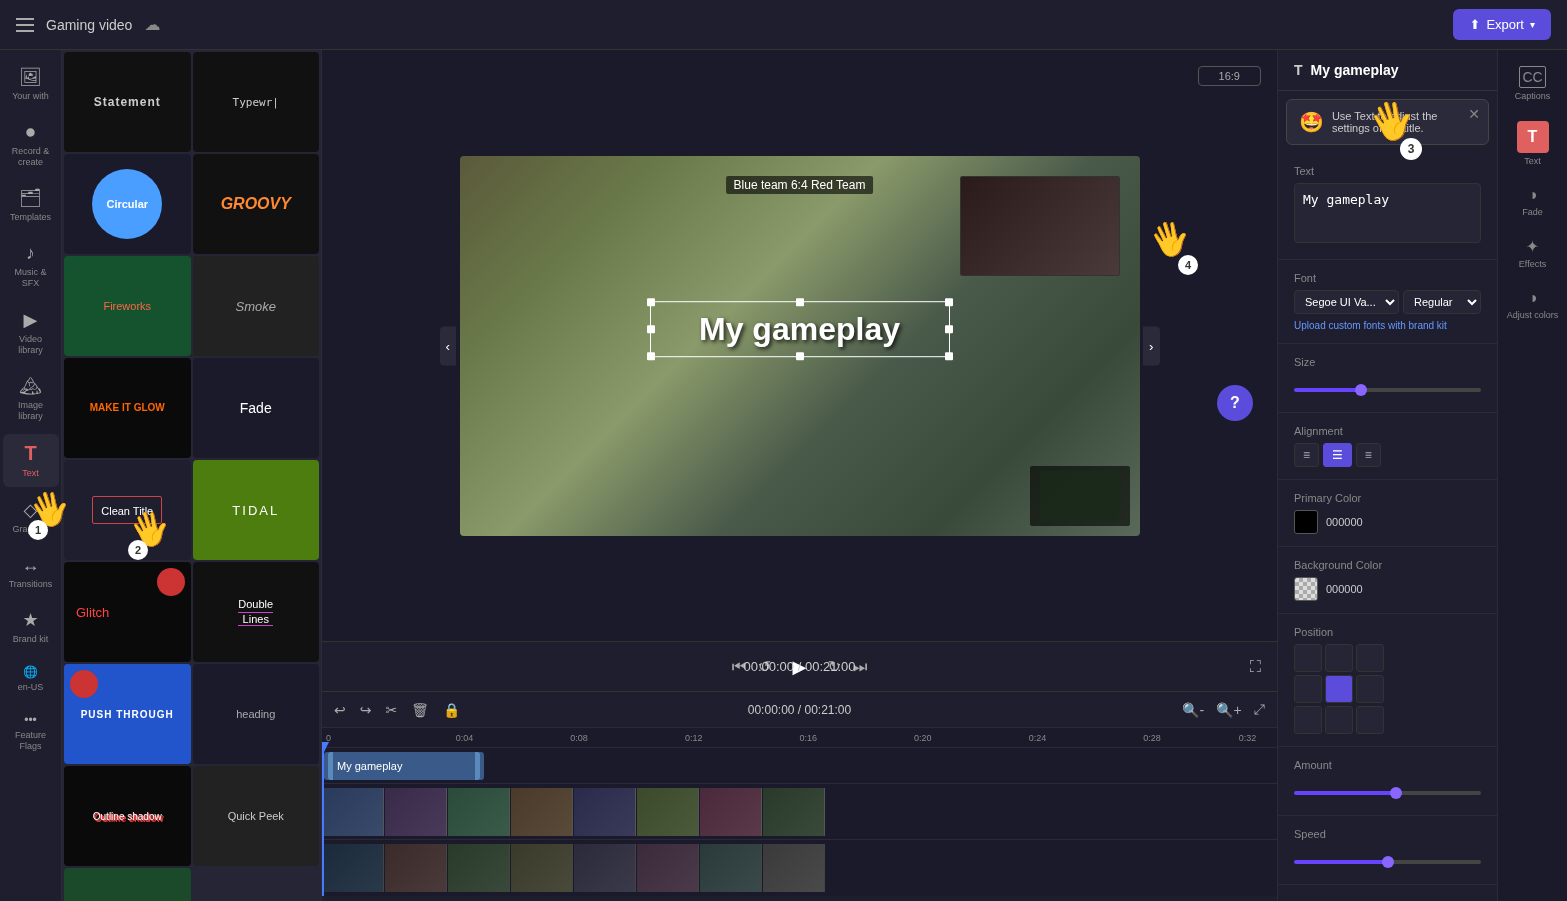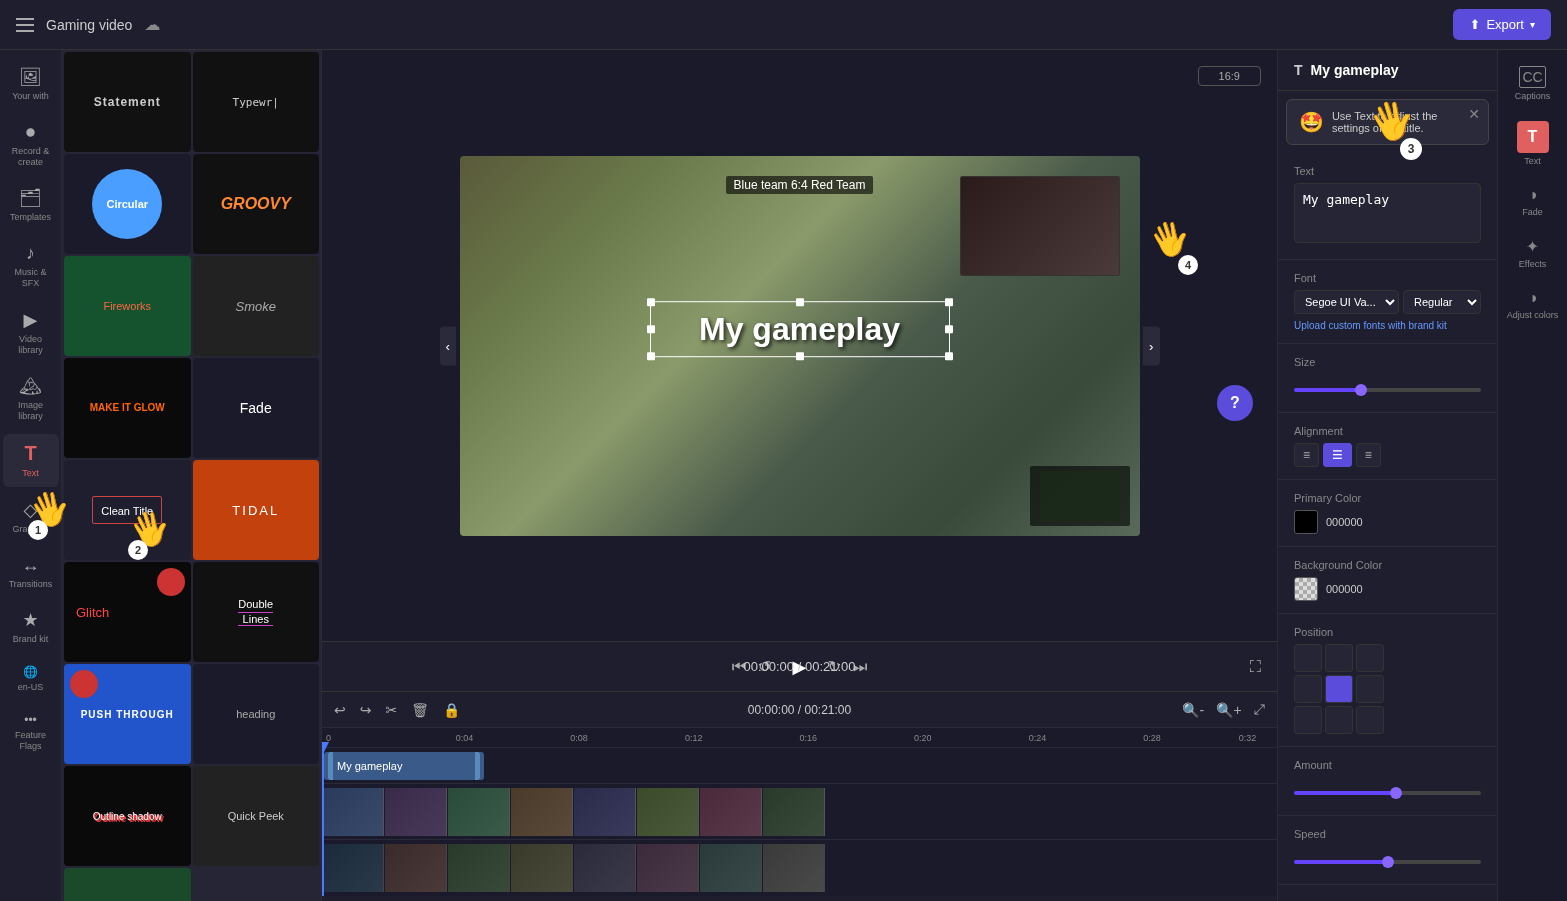--- a/index.html
+++ b/index.html
@@ -227,21 +227,21 @@
       </div>
       <div class="template-item" style="background:#1a1a2a;">
         <span style="font-size:14px;color:#fff;">Fade</span>
       </div>
 
       <div class="template-item" style="background:#1e1e2e;">
         <div style="border:1.5px solid #cc4444;padding:4px 8px;border-radius:2px;">
           <span style="font-size:11px;color:#fff;">Clean Title</span>
         </div>
       </div>
-      <div class="template-item" style="background:#c2410c;">
+      <div class="template-item" style="background:#4d7c0f;">
         <span style="font-size:13px;color:#fff;letter-spacing:2px;">TIDAL</span>
       </div>
 
       <div class="template-item" style="background:#0a0a0a;position:relative;">
         <span style="font-size:13px;color:#ff4444;position:absolute;left:12px;top:50%;transform:translateY(-50%)">Glitch</span>
         <div style="position:absolute;right:6px;top:6px;width:28px;height:28px;border-radius:50%;background:#cc3333;display:flex;align-items:center;justify-content:center;"></div>
       </div>
       <div class="template-item" style="background:#111;">
         <div style="text-align:center;">
           <div style="font-size:11px;color:#fff;border-bottom:1px solid #cc44cc;padding-bottom:2px;">Double</div>

